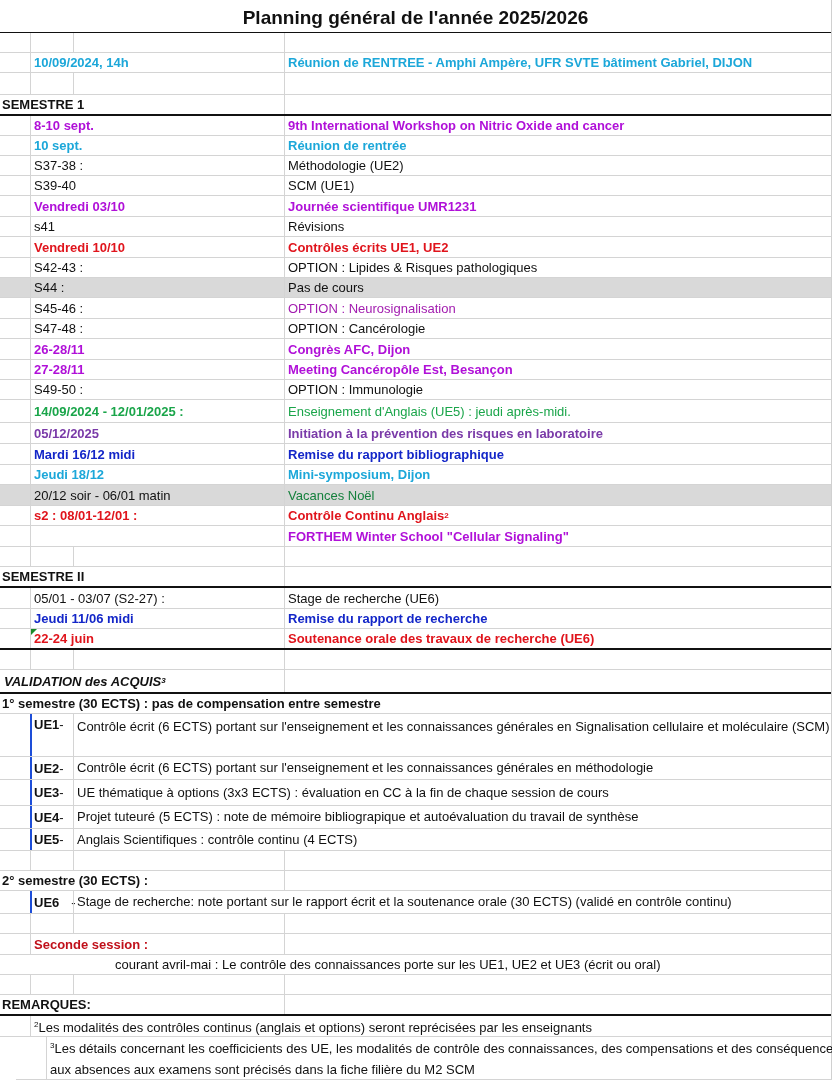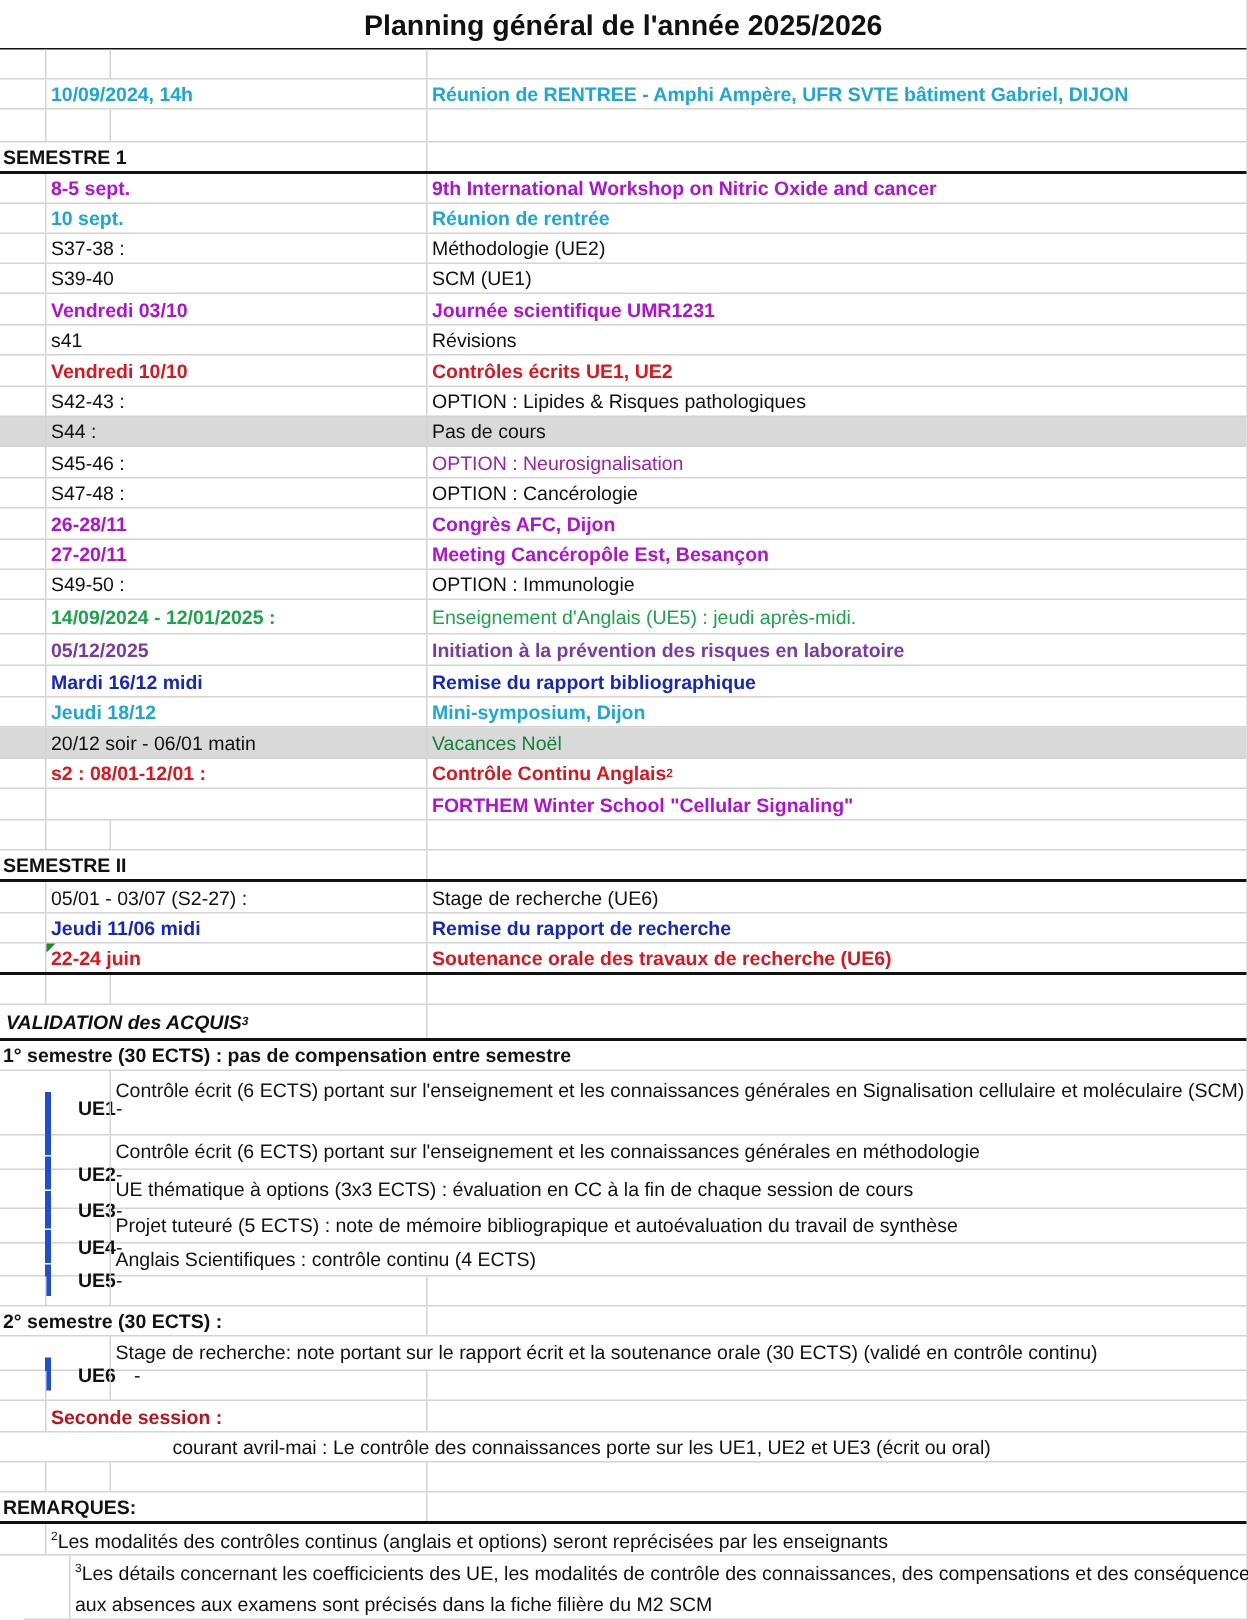--- a/index.html
+++ b/index.html
@@ -22,22 +22,22 @@
   .cC { left: 73px; width: 211px; }
   .cBC { left: 30px; width: 254px; }
   .cD { left: 284px; width: 547px; }
   .cAll { left: 0; width: 831px; border-left: none; }
   .cAC { left: 0; width: 284px; border-left: none; }
   .b { font-weight: bold; }
   .cyan { color: #1ca7d9; }
   .darkred { color: #c0101a; }
   sup { font-size: 8px; vertical-align: super; line-height: 0; }
   .ue-code { position: absolute; left: 30px; width: 43px; top: 0; height: 100%;
-             box-sizing: border-box; border-left: 4px solid #1d4ed8; padding-left: 18px;
-             display: flex; align-items: flex-start; padding-top: 3px; font-weight: bold; margin-top: 14px; }
+             box-sizing: border-box; border-left: 2px solid #1d4ed8; padding-left: 2px;
+             display: flex; align-items: flex-start; padding-top: 3px; font-weight: bold; }
   .ue-text { position: absolute; left: 73px; width: 758px; top: 0; height: 100%;
              box-sizing: border-box; border-left: 1px solid #d4d4d4; padding-left: 3px; padding-top: 3px;
              white-space: normal; line-height: 20px; }
   .ue-text.single { padding-top: 0; display: flex; align-items: center; }
   .note { position: absolute; left: 30px; width: 801px; top: 0; height: 100%;
           box-sizing: border-box; border-left: 1px solid #d4d4d4; padding-left: 3px;
           white-space: normal; line-height: 21px; padding-top: 1px; }
   .corner-mark { position: absolute; left: 31px; top: 0; width: 0; height: 0;
                  border-top: 6px solid #1a8a2a; border-right: 6px solid transparent; }
   .center-text { justify-content: flex-start; padding-left: 115px; }
@@ -70,21 +70,21 @@
   </div>
 
   <div class="row thick" style="top:95px;height:21px;">
     <div class="cell cAC b" style="padding-left:2px;">SEMESTRE 1</div>
     <div class="cell cD"></div>
   </div>
 
   <div id="sem1-rows">
       <div class="row" style="top: 116px; height: 20px;">
         <div class="cell cA"></div>
-        <div class="cell cBC b" style="color: rgb(176, 16, 216);">8-5 sept.</div>
+        <div class="cell cBC b" style="color: rgb(176, 16, 216);">8-10 sept.</div>
         <div class="cell cD b" style="color: rgb(176, 16, 216);">
           <span>9th International Workshop on Nitric Oxide and cancer</span>
         </div>
       </div>
       <div class="row" style="top: 136px; height: 20px;">
         <div class="cell cA"></div>
         <div class="cell cBC b" style="color: rgb(28, 167, 217);">10 sept.</div>
         <div class="cell cD b" style="color: rgb(28, 167, 217);">
           <span>Réunion de rentrée</span>
         </div>
@@ -154,21 +154,21 @@
       </div>
       <div class="row" style="top: 339px; height: 21px; padding-left: 45px;">
         <div class="cell cA"></div>
         <div class="cell cBC b" style="color: rgb(176, 16, 216);">26-28/11</div>
         <div class="cell cD b" style="color: rgb(176, 16, 216);">
           <span>Congrès AFC, Dijon</span>
         </div>
       </div>
       <div class="row" style="top: 360px; height: 20px;">
         <div class="cell cA"></div>
-        <div class="cell cBC b" style="color: rgb(176, 16, 216);">27-20/11</div>
+        <div class="cell cBC b" style="color: rgb(176, 16, 216);">27-28/11</div>
         <div class="cell cD b" style="color: rgb(176, 16, 216);">
           <span>Meeting Cancéropôle Est, Besançon</span>
         </div>
       </div>
       <div class="row" style="top: 380px; height: 20px;">
         <div class="cell cA"></div>
         <div class="cell cBC" style="color: rgb(17, 17, 17);">S49-50 :</div>
         <div class="cell cD" style="color: rgb(17, 17, 17);">
           <span>OPTION : Immunologie</span>
         </div>

